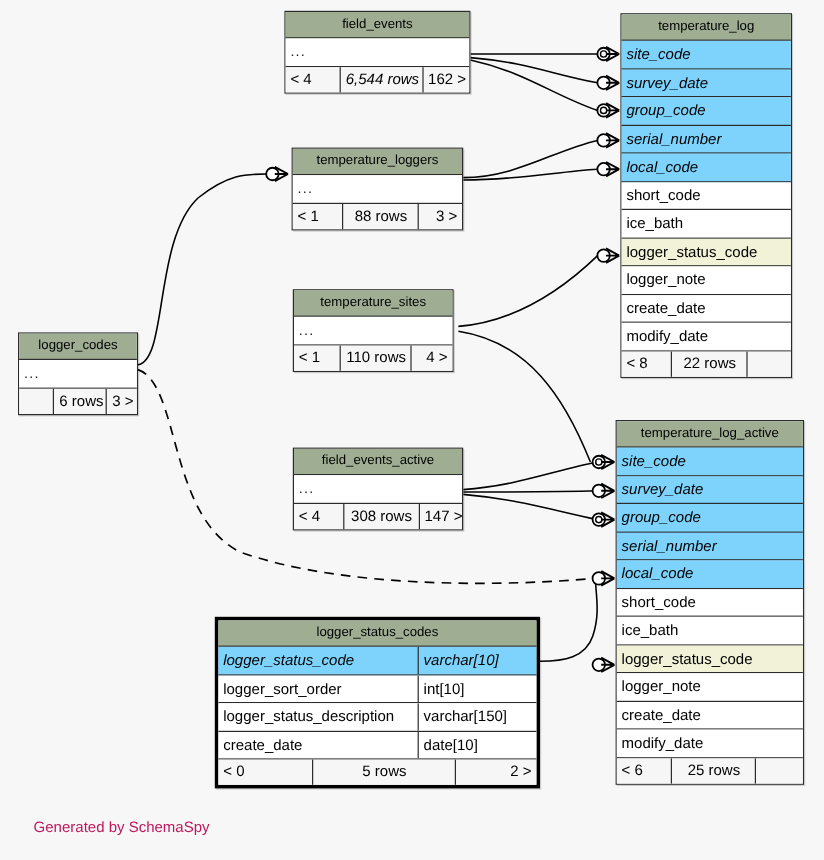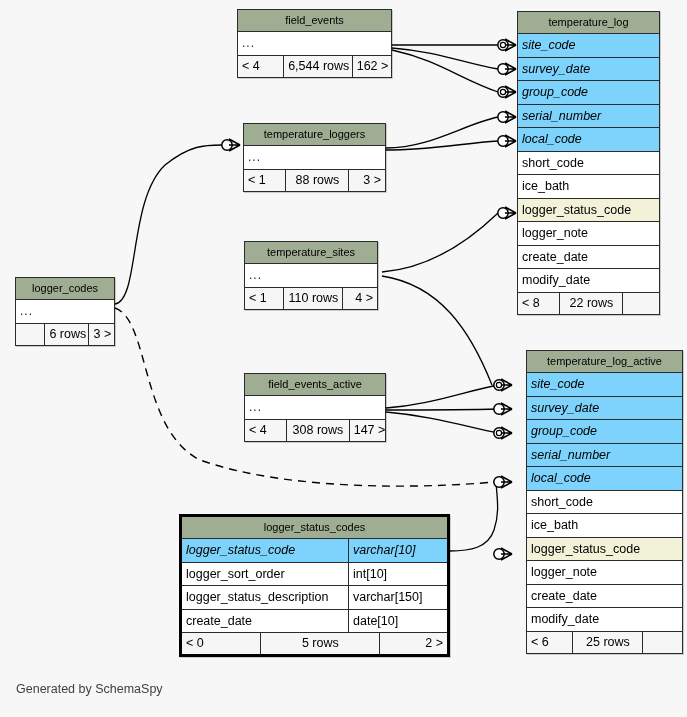--- a/index.html
+++ b/index.html
@@ -100,24 +100,24 @@
     white-space: nowrap;
     padding: 0 4px;
     border-right: 1px solid #2b2b2b;
   }
   .foot .fc:last-child { border-right: none; }
   .foot .fl { text-align: left; }
   .foot .fm { text-align: center; }
   .foot .fr { text-align: right; }
   .credit {
     position: absolute;
-    left: 16px;
+    left: 28px;
     top: 682px;
     font-size: 12.5px;
-    color: #404040;
+    color: #be185d;
     white-space: nowrap;
   }
 </style>
 </head>
 <body>
 
 <div id="canvas">
 
   <svg id="edges" viewBox="0 0 687 717" width="687" height="717" xmlns="http://www.w3.org/2000/svg">
     <defs>
@@ -197,21 +197,21 @@
       <use href="#crow" x="512" y="554" transform="rotate(180 512 554)"></use>
     </g>
   </svg>
 
   <div id="tables-layer">
       <div class="tbl" style="left: 237px; top: 9px; width: 155px;">
         <div class="thead">field_events</div>
         <div class="row ellipsis">...</div>
         <div class="foot">
           <div class="fc fl" style="flex: 1 1 47px;">&lt; 4</div>
-          <div class="fc fm" style="flex: 1 1 70px;">6,544 rows</div>
+          <div class="fc fm" style="flex: 1 1 70px; font-style: italic;">6,544 rows</div>
           <div class="fc fr" style="flex: 1 1 39px;">162 &gt;</div>
         </div>
       </div>
       <div class="tbl" style="left: 243px; top: 93px; width: 143px; margin-top: 30px;">
         <div class="thead">temperature_loggers</div>
         <div class="row ellipsis">...</div>
         <div class="foot">
           <div class="fc fl" style="flex: 1 1 43px;">&lt; 1</div>
           <div class="fc fm" style="flex: 1 1 64px;">88 rows</div>
           <div class="fc fr" style="flex: 1 1 36px;">3 &gt;</div>
@@ -256,21 +256,21 @@
         <div class="row hl">logger_status_code</div>
         <div class="row">logger_note</div>
         <div class="row">create_date</div>
         <div class="row">modify_date</div>
         <div class="foot">
           <div class="fc fl" style="flex: 1 1 43px;">&lt; 8</div>
           <div class="fc fm" style="flex: 1 1 64px;">22 rows</div>
           <div class="fc fr" style="flex: 1 1 36px;"></div>
         </div>
       </div>
-      <div class="tbl" style="left: 526px; top: 350px; width: 157px;">
+      <div class="tbl" style="left: 513px; top: 350px; width: 157px;">
         <div class="thead">temperature_log_active</div>
         <div class="row pk">site_code</div>
         <div class="row pk">survey_date</div>
         <div class="row pk">group_code</div>
         <div class="row pk">serial_number</div>
         <div class="row pk">local_code</div>
         <div class="row">short_code</div>
         <div class="row">ice_bath</div>
         <div class="row hl">logger_status_code</div>
         <div class="row">logger_note</div>

